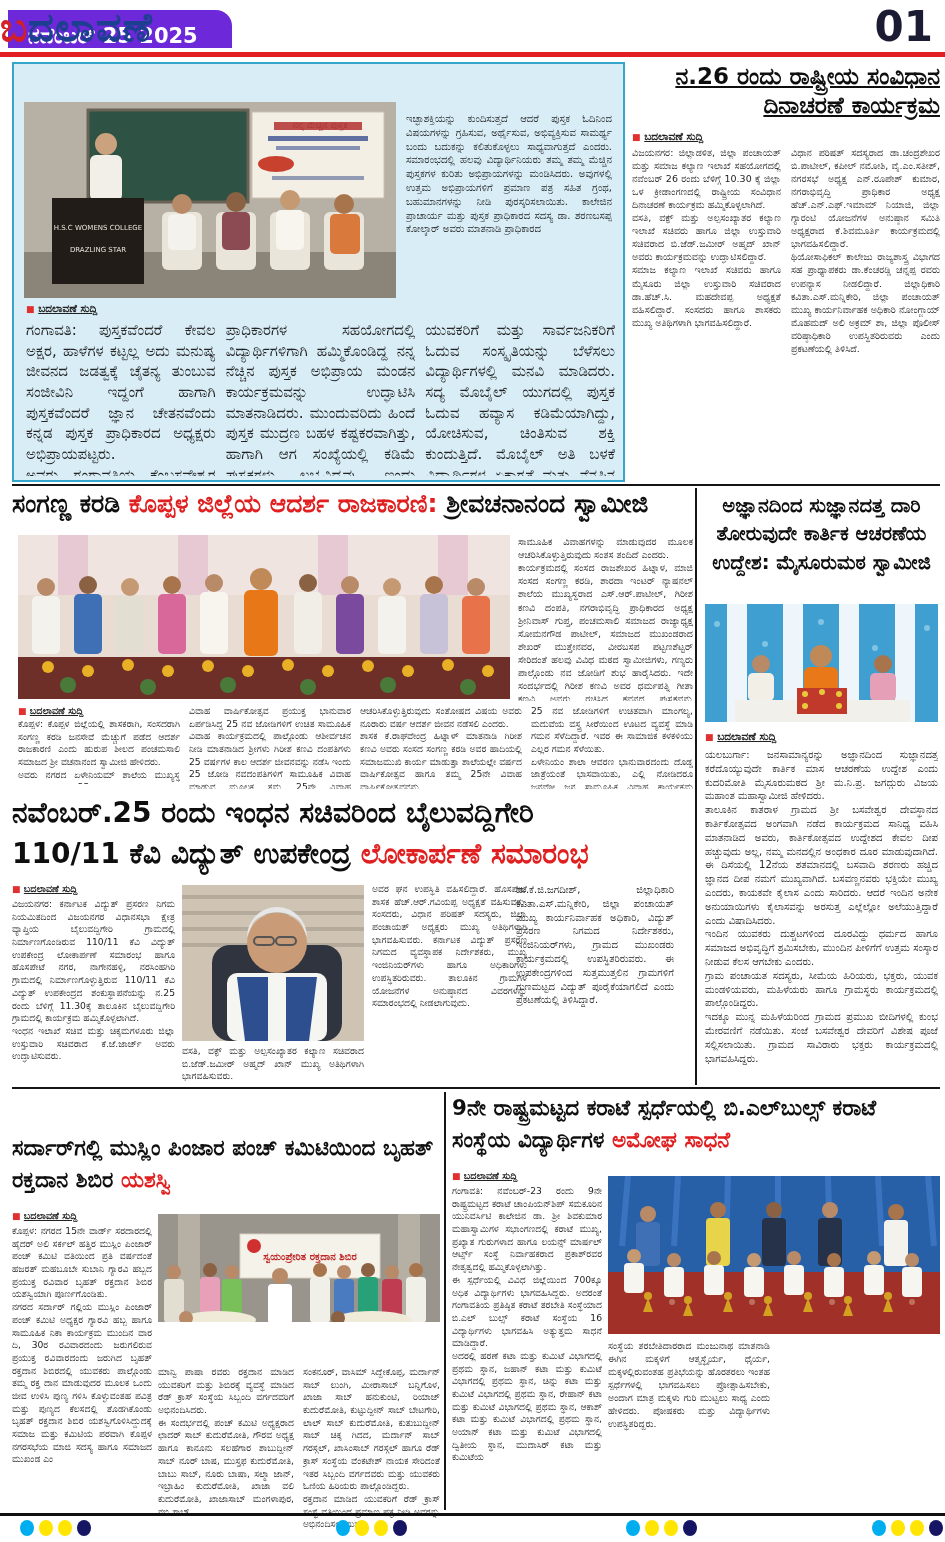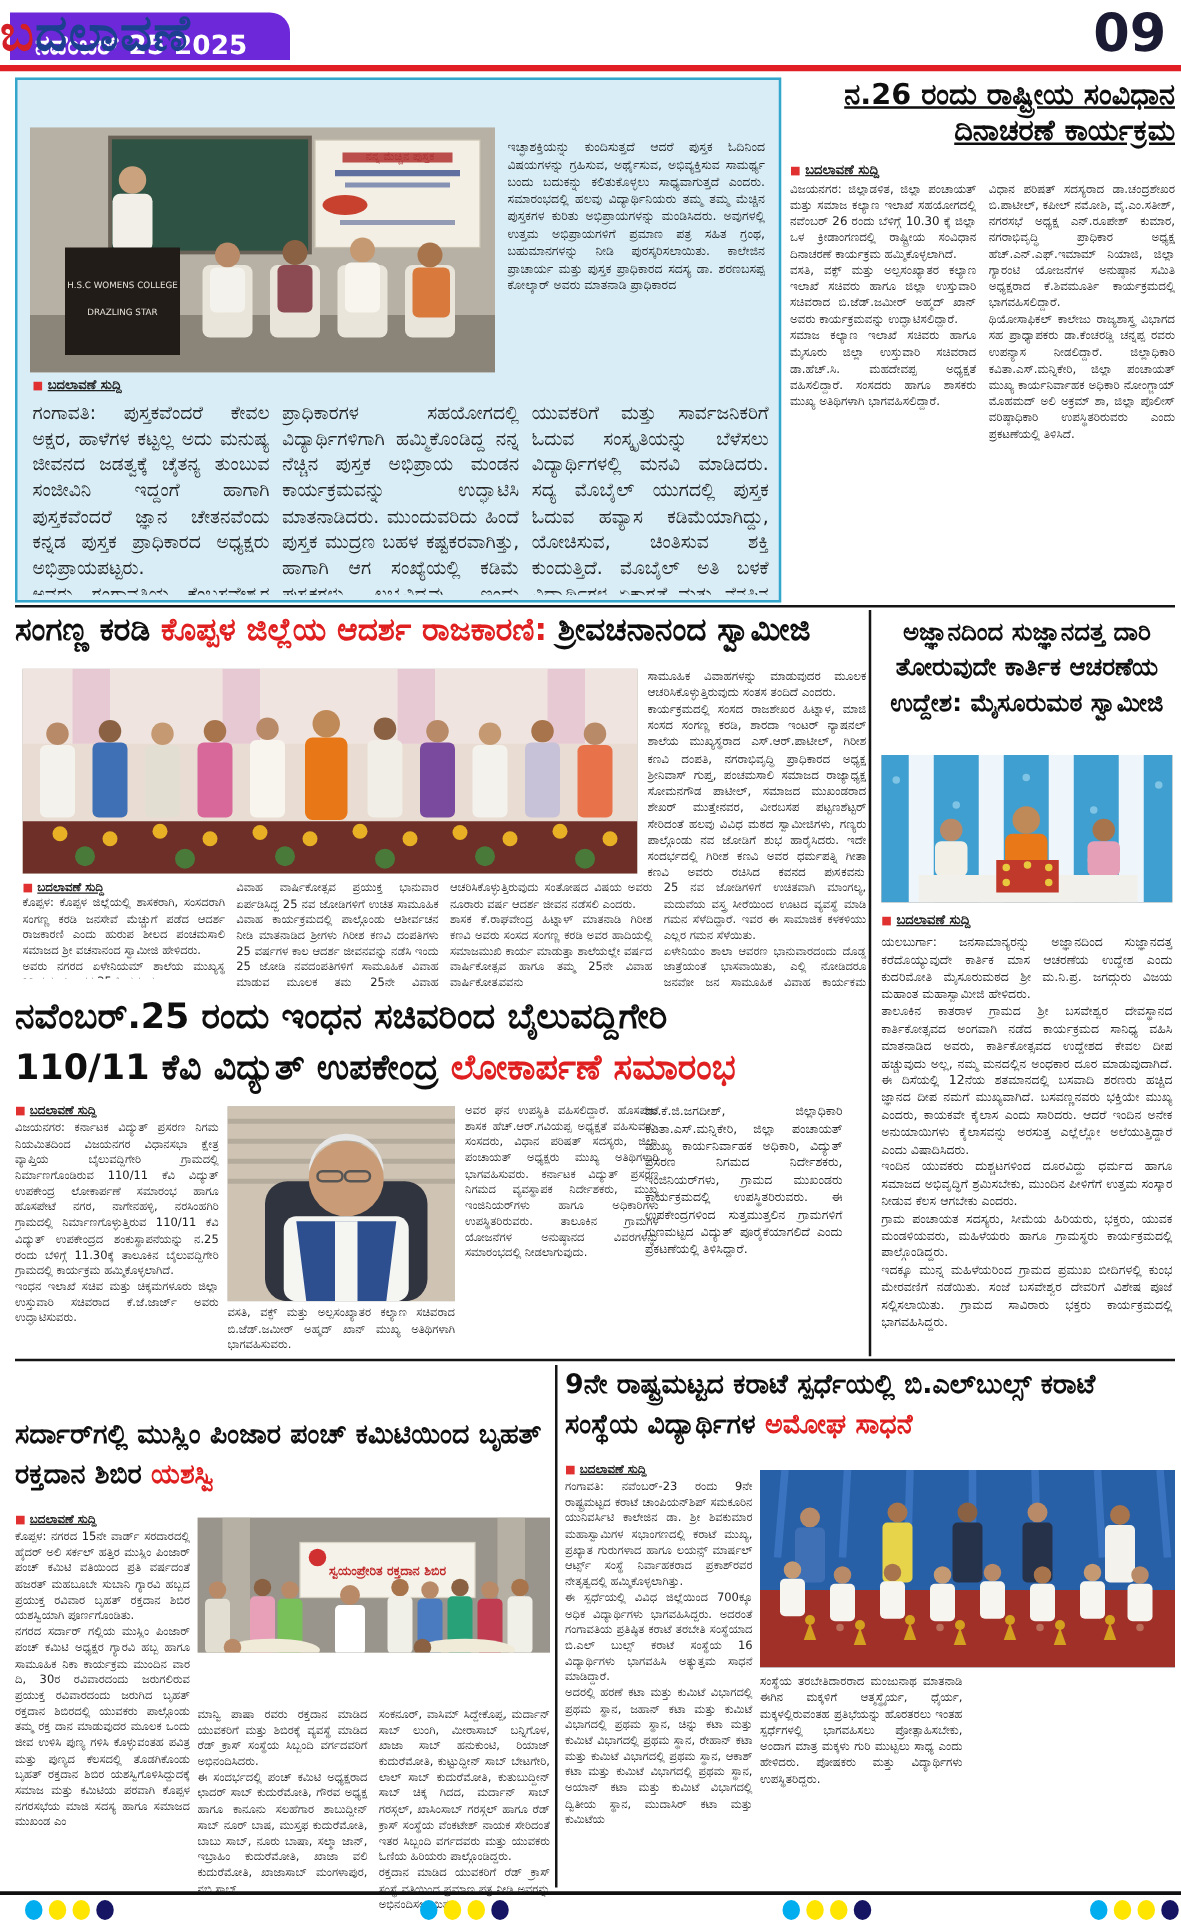--- a/index.html
+++ b/index.html
@@ -36,21 +36,21 @@
 <body>
 
 <div class="abs" style="left:0;top:0;width:945px;height:1542px;">
 
   <div class="abs datebox">
     <span>ನವೆಂಬರ್ 25 2025</span>
   </div>
   <div class="abs masthead">
     <span class="m-red">ಬ</span><span class="m-blue">ದಲಾವಣೆ</span>
   </div>
-  <div class="abs pagenum">09</div>
+  <div class="abs pagenum">01</div>
   <div class="abs redline"></div>
 
   <div class="abs a1box">
 
     <div class="abs photo" style="left:10px;top:38px;width:372px;height:196px;">
       <svg width="372" height="196" viewBox="0 0 372 196">
         <rect width="372" height="196" fill="#b7b0a5"></rect>
         <rect x="0" y="150" width="372" height="46" fill="#8b8478"></rect>
         <rect x="64" y="8" width="160" height="92" fill="#2e5243" stroke="#6b6257" stroke-width="3"></rect>
         <rect x="228" y="10" width="132" height="86" fill="#f3efe4" stroke="#c9c2b2"></rect>

